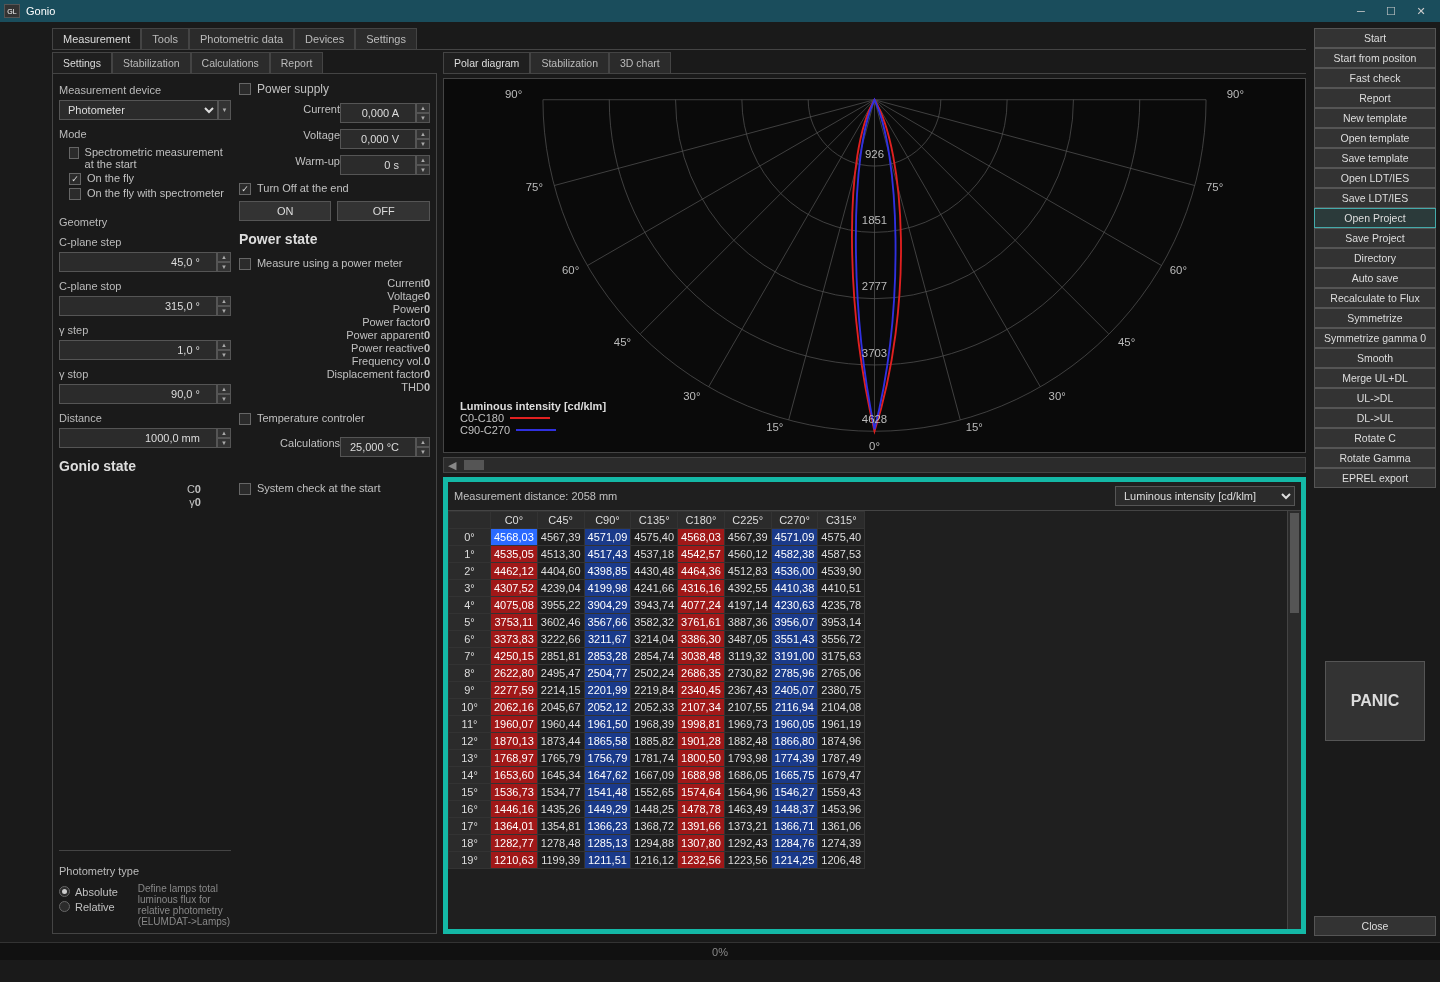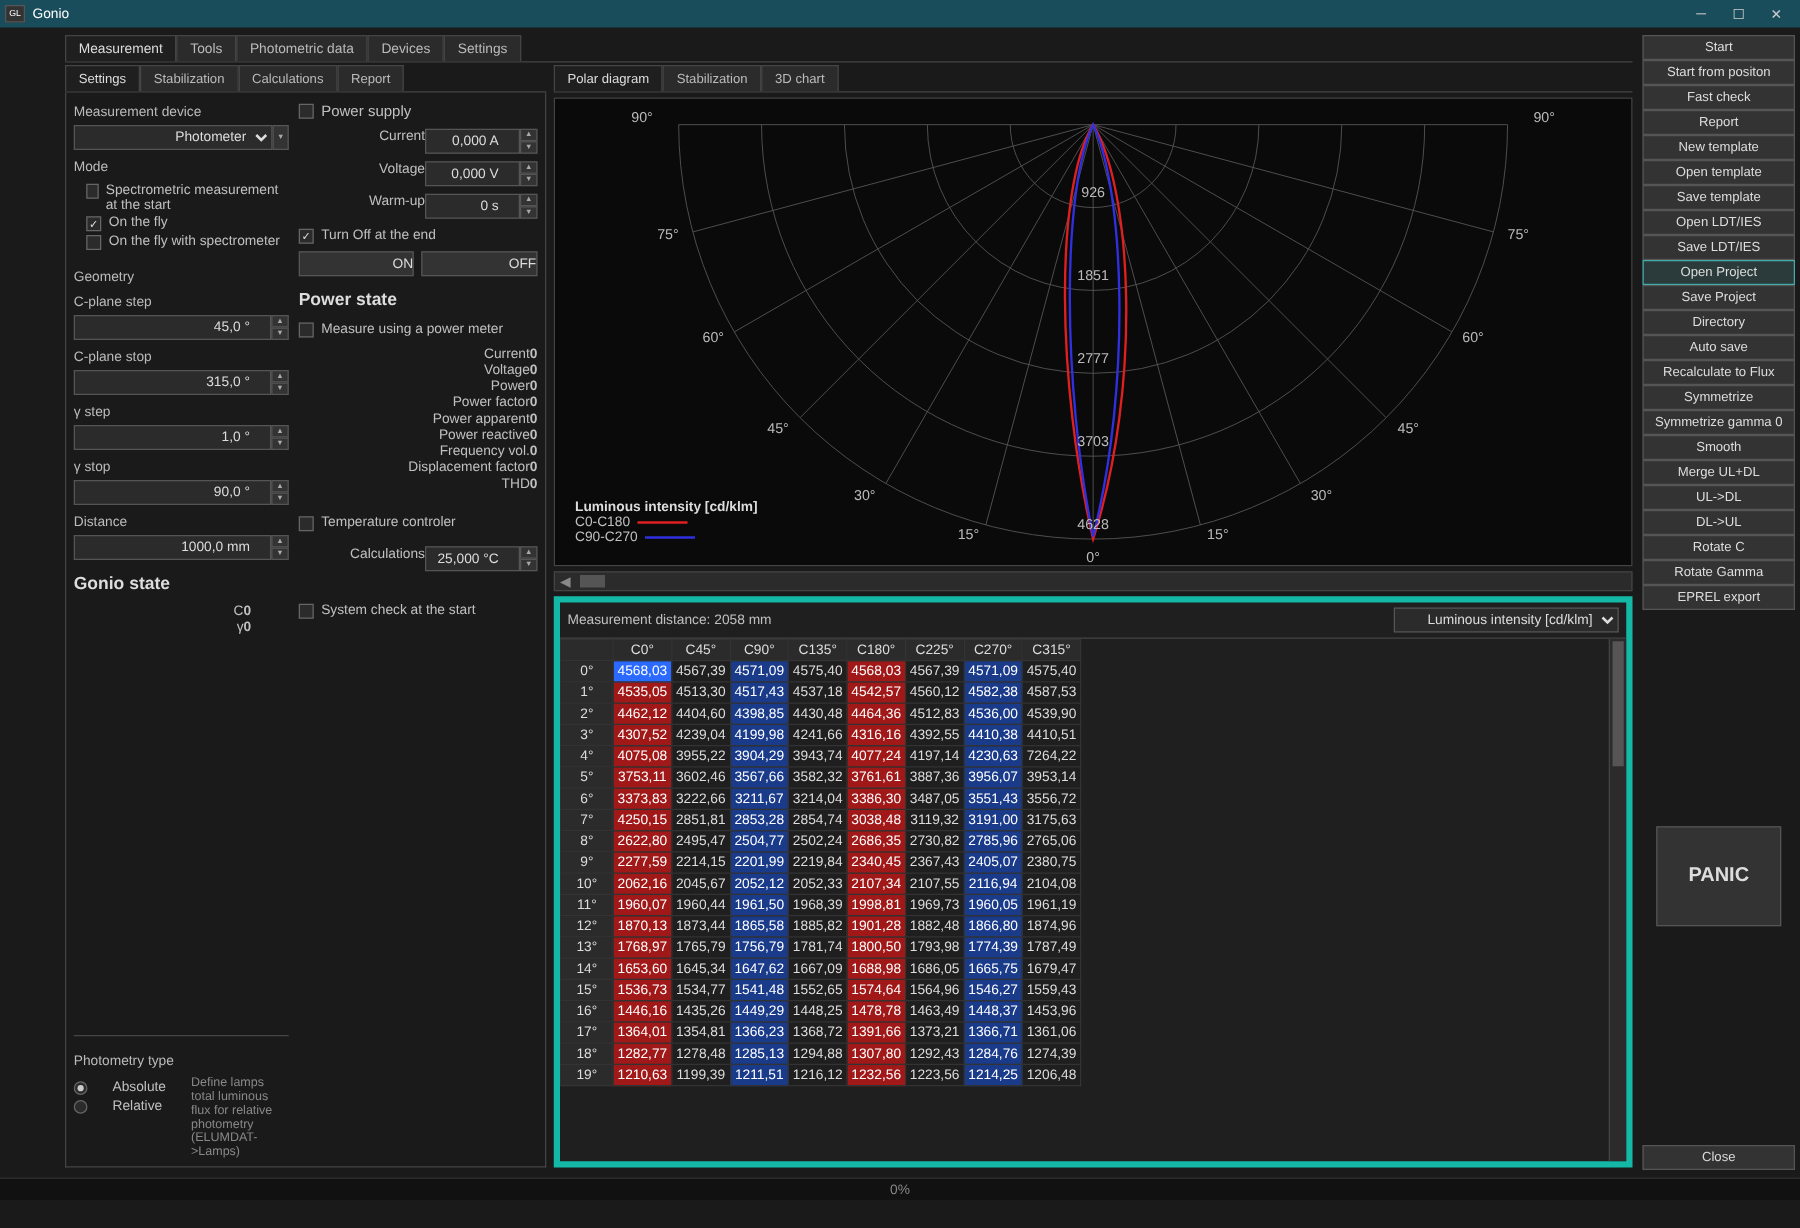--- a/index.html
+++ b/index.html
@@ -12,28 +12,28 @@
 .right-col{width:130px;padding:6px 4px;display:flex;flex-direction:column;gap:2px;}
 .tabs{display:flex;gap:0;border-bottom:1px solid #444;}
 .tab{padding:4px 10px;background:#2b2b2b;border:1px solid #444;border-bottom:none;margin-right:0px;color:#bbb;cursor:pointer;}
 .tab.active{background:#1f1f1f;color:#ddd;}
 .tab.sub{font-size:10.5px;}
 .sub-row{display:flex;gap:6px;height:calc(100% - 28px);margin-top:2px;}
 .settings-pane{width:385px;display:flex;flex-direction:column;}
 .settings-inner{display:flex;gap:8px;flex:1;padding:6px;border:1px solid #444;border-top:none;}
 .col{flex:1;display:flex;flex-direction:column;gap:4px;}
 .lbl{color:#bbb;font-size:11px;margin-top:4px;}
-select,input[type=text]{background:#2b2b2b;border:1px solid #555;color:#ddd;padding:2px 4px;height:20px;width:100%;text-align:right;}
+select,input[type=text]{background:#2b2b2b;border:1px solid #555;color:#ddd;padding:2px 4px;height:20px;width:100%;}
 .spin{display:flex;}
 .spin input{flex:1;text-align:right;padding-right:16px;}
 .spin .arrws{width:14px;display:flex;flex-direction:column;}
 .spin .arrws div{flex:1;background:#333;border:1px solid #555;font-size:6px;display:flex;align-items:center;justify-content:center;color:#aaa;}
 .check{display:flex;align-items:flex-start;gap:6px;margin:2px 0;}
 .check .box{width:12px;height:12px;border:1px solid #666;background:#2b2b2b;display:flex;align-items:center;justify-content:center;font-size:9px;color:#ddd;margin-top:1px;}
-.btn{background:#333;border:1px solid #555;color:#ddd;padding:3px 0;text-align:right;cursor:pointer;}
+.btn{background:#333;border:1px solid #555;color:#ddd;padding:3px 0;text-align:center;cursor:pointer;}
 .toggle-row{display:flex;gap:6px;}
 .toggle-row .btn{flex:1;}
 .h{font-size:14px;font-weight:bold;color:#ddd;margin:6px 0 4px 0;}
 .kv{display:flex;justify-content:flex-end;margin:1px 0;}
 .kv .v{font-weight:bold;}
 .chart-col{flex:1;display:flex;flex-direction:column;gap:4px;}
 .chart-box{border:1px solid #444;background:#0a0a0a;height:375px;position:relative;}
 .scroll-strip{height:16px;background:#2b2b2b;border:1px solid #444;display:flex;align-items:center;}
 .scroll-strip .thumb{width:20px;height:10px;background:#555;margin-left:4px;}
 .data-panel{flex:1;border:5px solid #14b8a6;background:#1f1f1f;display:flex;flex-direction:column;overflow:hidden;}
@@ -46,21 +46,21 @@
 td.rowh{background:#2b2b2b;min-width:24px;}
 td.red{background:#a01818;color:#fff;}
 td.blue{background:#1a3a8a;color:#fff;}
 td.sel{background:#2a6aff;color:#fff;}
 .side-btn{background:#333;border:1px solid #555;color:#ddd;text-align:center;padding:3px 0;cursor:pointer;font-size:10.5px;}
 .side-btn.hl{border:1px solid #4aa;background:#2b3a3a;}
 .panic{flex:1;display:flex;align-items:center;justify-content:center;margin-top:140px;}
 .panic .btn{width:100px;height:80px;font-size:16px;font-weight:bold;display:flex;align-items:center;justify-content:center;}
 .statusbar{height:18px;background:#111;border-top:1px solid #333;display:flex;align-items:center;justify-content:center;color:#888;font-size:10px;}
 .phot-type{border-top:1px solid #444;margin-top:auto;padding-top:10px;}
-.radio{display:flex;align-items:center;gap:20px;margin:3px 0;}
+.radio{display:flex;align-items:flex-start;gap:5px;margin:3px 0;}
 .radio .dot{width:11px;height:11px;border-radius:50%;border:1px solid #666;background:#2b2b2b;display:flex;align-items:center;justify-content:center;}
 .radio .dot.on::after{content:"";width:5px;height:5px;border-radius:50%;background:#ccc;}
 .legend-box{position:absolute;left:16px;bottom:16px;font-size:10px;}
 .legend-box .t{color:#ddd;font-weight:bold;}
 .legend-box .row{display:flex;align-items:center;gap:6px;}
 .legend-box .bar{width:40px;height:2px;}
 .vscroll{position:absolute;right:0;top:0;bottom:0;width:14px;background:#2b2b2b;border-left:1px solid #444;}
 .vscroll .th{position:absolute;left:2px;right:2px;top:2px;height:100px;background:#555;}
 </style>
 </head>
@@ -442,21 +442,21 @@
                   </tr>
                   <tr>
                     <td class="rowh">4°</td>
                     <td class="red">4075,08</td>
                     <td class="">3955,22</td>
                     <td class="blue">3904,29</td>
                     <td class="">3943,74</td>
                     <td class="red">4077,24</td>
                     <td class="">4197,14</td>
                     <td class="blue">4230,63</td>
-                    <td class="">7264,22</td>
+                    <td class="">4235,78</td>
                   </tr>
                   <tr>
                     <td class="rowh">5°</td>
                     <td class="red">3753,11</td>
                     <td class="">3602,46</td>
                     <td class="blue">3567,66</td>
                     <td class="">3582,32</td>
                     <td class="red">3761,61</td>
                     <td class="">3887,36</td>
                     <td class="blue">3956,07</td>

